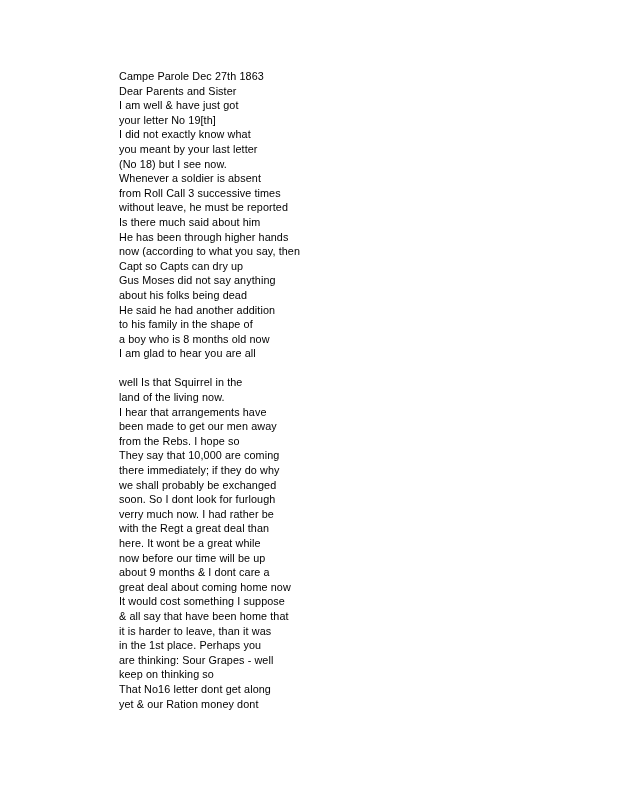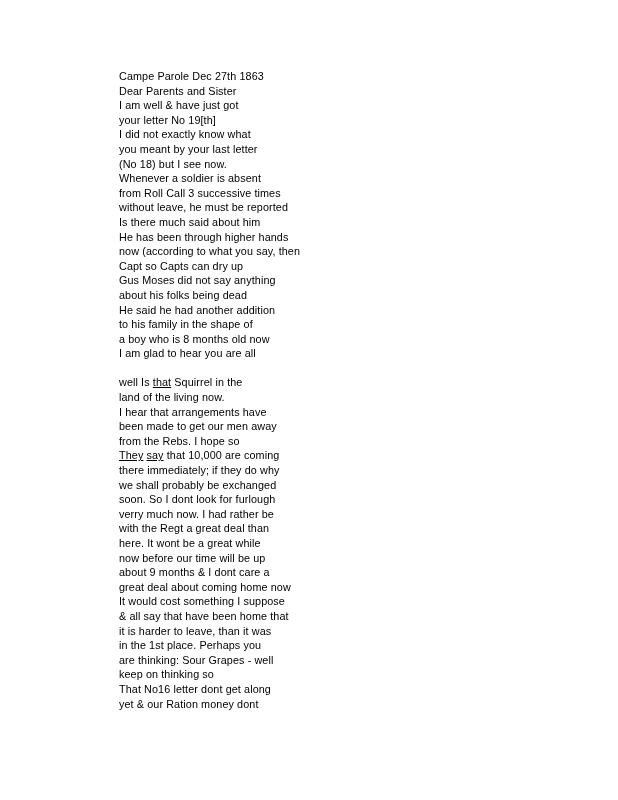--- a/index.html
+++ b/index.html
@@ -31,21 +31,20 @@
     margin: 0;
   }
   .paragraph + .paragraph {
     margin-top: 14.6px; 
   }
   .line {
     height: 14.6px;
     white-space: pre;
   }
   .u {
-    text-decoration: underline;
     text-underline-offset: 1px;
   }
 </style>
 </head>
 <body>
 
 <div class="page">
   <div class="letter" id="letter-container" style="color: rgb(0, 0, 0);"><div class="paragraph"><div class="line"><span>Campe Parole Dec 27th 1863</span></div><div class="line"><span>Dear Parents and Sister</span></div><div class="line"><span>I am well &amp; have just got</span></div><div class="line"><span>your letter No 19[th]</span></div><div class="line"><span>I did not exactly know what</span></div><div class="line"><span>you meant by your last letter</span></div><div class="line"><span>(No 18) but I see now.</span></div><div class="line"><span>Whenever a soldier is absent</span></div><div class="line"><span>from Roll Call 3 successive times</span></div><div class="line"><span>without leave, he must be reported</span></div><div class="line"><span>Is there much said about him</span></div><div class="line"><span>He has been through higher hands</span></div><div class="line"><span>now (according to what you say, then</span></div><div class="line"><span>Capt so Capts can dry up</span></div><div class="line"><span>Gus Moses did not say anything</span></div><div class="line"><span>about his folks being dead</span></div><div class="line"><span>He said he had another addition</span></div><div class="line"><span>to his family in the shape of</span></div><div class="line"><span>a boy who is 8 months old now</span></div><div class="line"><span>I am glad to hear you are all</span></div></div><div class="paragraph"><div class="line"><span>well Is </span><span class="u">that</span><span> Squirrel in the</span></div><div class="line"><span>land of the living now.</span></div><div class="line"><span>I hear that arrangements have</span></div><div class="line"><span>been made to get our men away</span></div><div class="line"><span>from the Rebs. I hope so</span></div><div class="line"><span class="u">They</span><span> </span><span class="u">say</span><span> that 10,000 are coming</span></div><div class="line"><span>there immediately; if they do why</span></div><div class="line"><span>we shall probably be exchanged</span></div><div class="line"><span>soon. So I dont look for furlough</span></div><div class="line"><span>verry much now. I had rather be</span></div><div class="line"><span>with the Regt a great deal than</span></div><div class="line"><span>here. It wont be a great while</span></div><div class="line"><span>now before our time will be up</span></div><div class="line"><span>about 9 months &amp; I dont care a</span></div><div class="line"><span>great deal about coming home now</span></div><div class="line"><span>It would cost something I suppose</span></div><div class="line"><span>&amp; all say that have been home that</span></div><div class="line"><span>it is harder to leave, than it was</span></div><div class="line"><span>in the 1st place. Perhaps you</span></div><div class="line"><span>are thinking: Sour Grapes - well</span></div><div class="line"><span>keep on thinking so</span></div><div class="line"><span>That No16 letter dont get along</span></div><div class="line"><span>yet &amp; our Ration money dont</span></div></div></div>
 </div>
 

